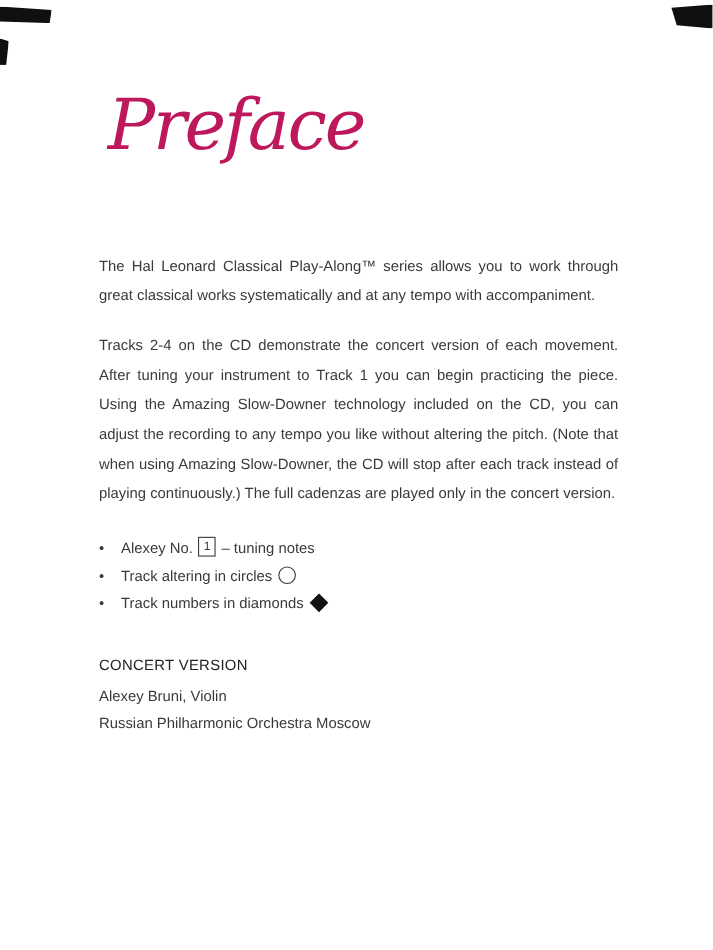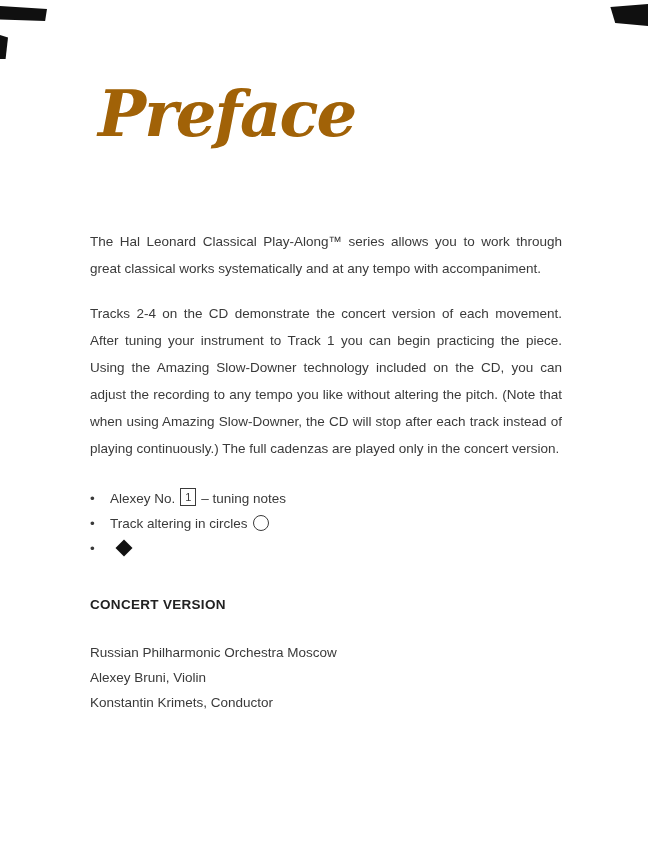--- a/index.html
+++ b/index.html
@@ -35,24 +35,24 @@
     clip-path: polygon(6% 14%, 100% 0, 100% 100%, 18% 86%);
   }
 
   
   .preface-heading {
     position: absolute;
     left: 98px;
     top: 82px;
     font-family: "DejaVu Serif", serif;
     font-style: italic;
-    font-weight: bold;
+    font-weight: normal;
     font-size: 64px;
     letter-spacing: -2px;
-    color: #a16207;
+    color: #be185d;
     line-height: 1;
   }
 
   .content {
     position: absolute;
     left: 90px;
     top: 228px;
     width: 472px;
     font-size: 13.5px;
     line-height: 27px;
@@ -111,25 +111,25 @@
     transform: rotate(45deg);
     position: relative;
     top: -1px;
     margin: 0 8px;
   }
 
   .concert-section {
     margin-top: 30px;
   }
   .concert-heading {
-    font-weight: bold;
+    font-weight: normal;
     font-size: 13.5px;
     letter-spacing: 0.3px;
     color: #222;
-    margin-bottom: 22px;
+    margin-bottom: 2px;
   }
   .credit-line {
     line-height: 25px;
   }
 </style>
 </head>
 <body>
 
 <div class="page">
 
@@ -155,27 +155,27 @@
       </div>
 
       <div class="bullet-row">
         <span class="bullet-dot">•</span>
         <span class="bullet-text">Track altering in circles</span>
         <span class="sym sym-circle"></span>
       </div>
 
       <div class="bullet-row">
         <span class="bullet-dot">•</span>
+        <span class="bullet-text">Track numbers in diamonds</span>
         <span class="sym sym-diamond"></span>
       </div>
 
     </div>
 
     <div class="concert-section">
       <div class="concert-heading">CONCERT VERSION</div>
+      <div class="credit-line">Alexey Bruni, Violin</div>
       <div class="credit-line">Russian Philharmonic Orchestra Moscow</div>
-      <div class="credit-line">Alexey Bruni, Violin</div>
-      <div class="credit-line">Konstantin Krimets, Conductor</div>
     </div>
 
   </div>
 
 </div>
 
 </body></html>

